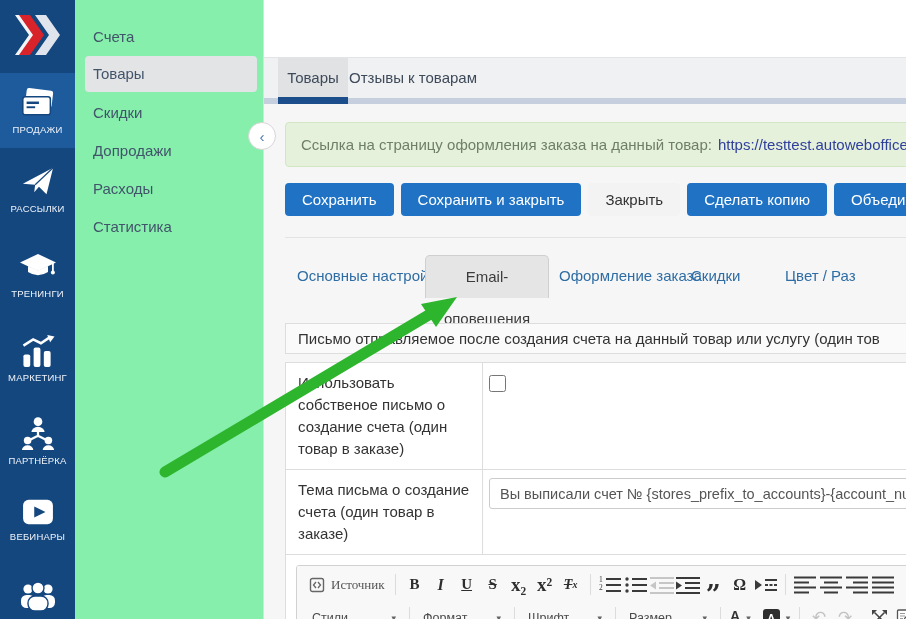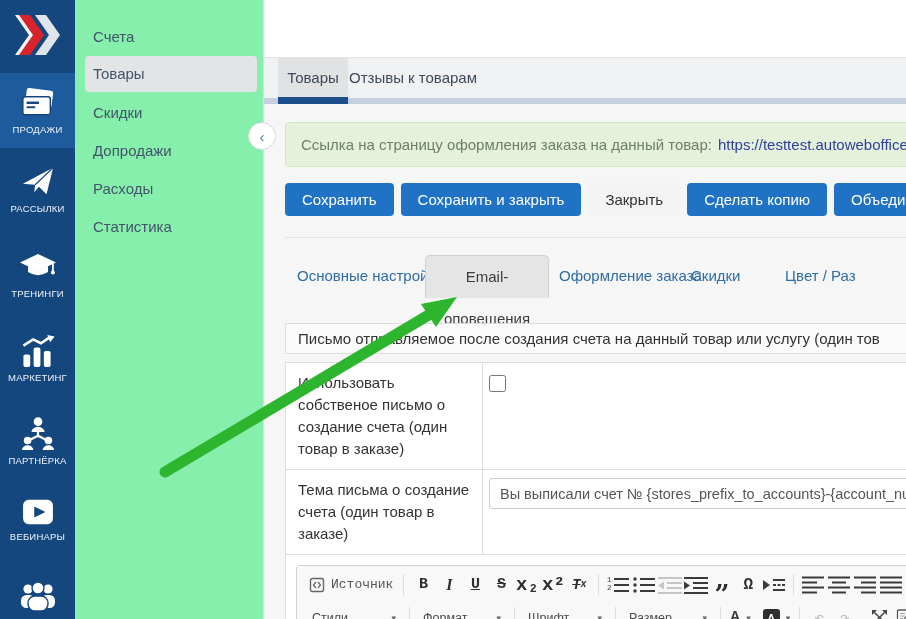--- a/index.html
+++ b/index.html
@@ -50,21 +50,21 @@
   .row1 { height:73px; } .row2 { height:76px; }
   .td-ctl { padding:12px 0 0 6px; }
   .cb { width:17px; height:17px; accent-color:#fff; cursor:pointer; }
   .txt-input { width:680px; height:31px; border:1px solid #ccc; border-radius:3px; padding:0 10px; font-size:14.5px; color:#555; font-family:inherit; background:#fff; }
   .td-editor { padding:10px; }
 
   
   .editor { width:928px; border:1px solid #d1d1d1; border-radius:3px; background:#fff; overflow:hidden; }
   .etoolbar { background:#f8f8f9; border-bottom:1px solid #d1d1d1; padding:2px 0; }
   .trow { display:flex; align-items:center; height:33px; padding:0 8px; }
-  .tb { height:25px; min-width:26px; display:flex; align-items:center; justify-content:center; border-radius:3px; color:#2e2e2e; cursor:pointer; background:transparent; border:none; font-family:Liberation Mono, monospace; }
+  .tb { height:25px; min-width:26px; display:flex; align-items:center; justify-content:center; border-radius:3px; color:#2e2e2e; cursor:pointer; background:transparent; border:none; font-family:Liberation Serif, serif; }
   .tb.disabled { color:#c2c2c2; cursor:default; }
   .tsep { width:1px; height:21px; background:#dcdcdc; margin:0 6px; flex:none; }
   .tb-src { display:flex; align-items:center; gap:6px; font-size:13px; color:#555; padding:0 4px; }
   .g-bold { font-weight:700; font-size:15px; }
   .g-italic { font-family:"Liberation Serif","DejaVu Serif",serif; font-style:italic; font-weight:700; font-size:16px; }
   .g-under { font-weight:700; font-size:15px; text-decoration:underline; }
   .g-strike { font-weight:700; font-size:15px; text-decoration:line-through; }
   .g-subsup { font-weight:700; font-size:19px; }
   .g-rf { font-style:italic; font-weight:700; font-size:14px; }
   .g-rf .rfT { text-decoration:line-through; }

